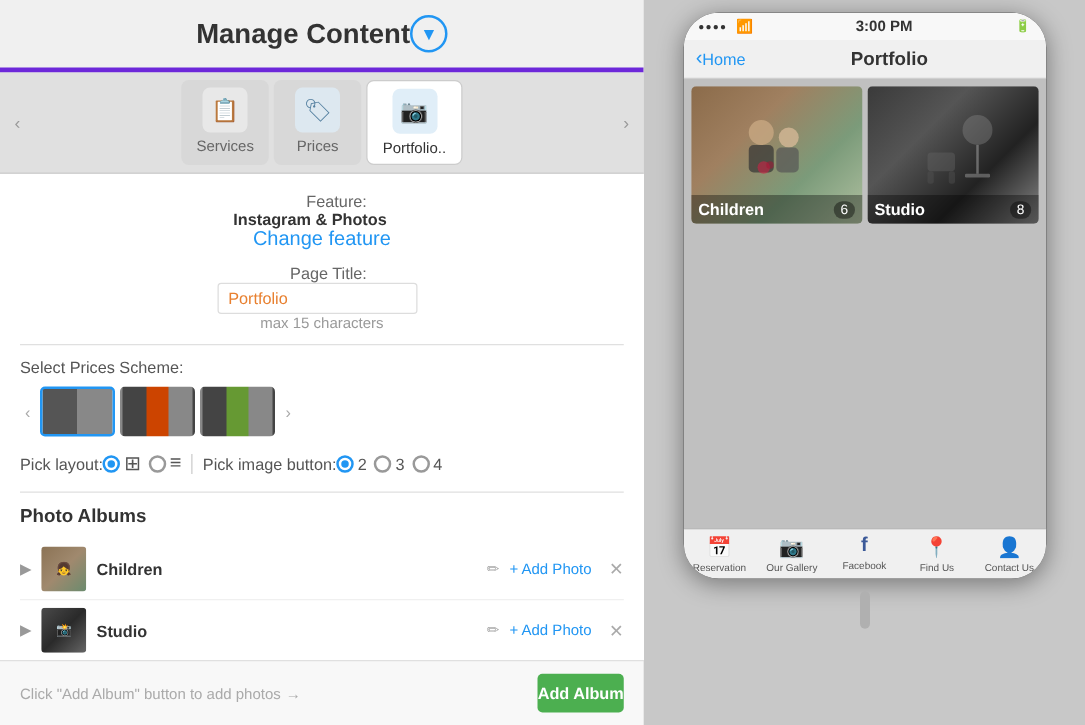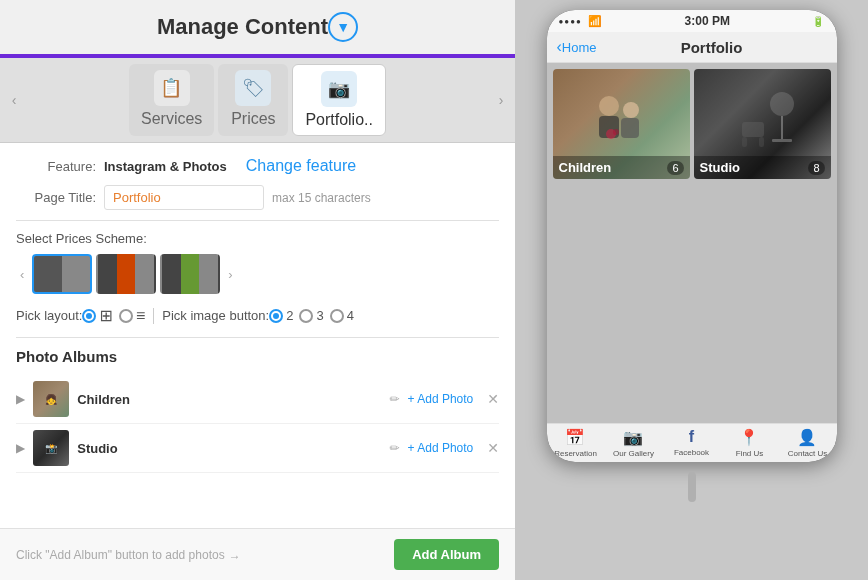--- a/index.html
+++ b/index.html
@@ -80,36 +80,37 @@
       width: 36px;
       height: 36px;
       border-radius: 6px;
       display: flex; align-items: center; justify-content: center;
       font-size: 18px;
       margin-bottom: 4px;
     }
     .tab-icon.services { background: #e8e8e8; color: #555; }
     .tab-icon.prices { background: #dde8f0; color: #5580a0; }
     .tab-icon.portfolio { background: #e0eef8; color: #4488bb; }
-    .tab-label { font-size: 16px; color: #666; }
+    .tab-label { font-size: 12px; color: #666; }
     .tab-item.active .tab-label { color: #333; }
 
     
     .content-area {
       flex: 1;
       background: white;
       overflow-y: auto;
       padding: 14px 16px;
     }
 
     
     .form-row {
       display: flex;
       align-items: center;
       margin-bottom: 10px;
+      flex-direction: column;
     }
     .form-label {
       font-size: 13px;
       color: #666;
       width: 80px;
       text-align: right;
       margin-right: 8px;
     }
     .feature-value {
       font-size: 13px;
@@ -287,21 +288,21 @@
       color: #aaa;
       flex: 1;
       display: flex;
       align-items: center;
       gap: 4px;
     }
     .add-album-btn {
       background: #4CAF50;
       color: white;
       border: none;
-      padding: 8px 18px;
+      padding: 8px 0;
       border-radius: 4px;
       font-size: 13px;
       cursor: pointer;
       font-weight: bold;
     }
 
     
     .right-panel {
       width: 353px;
       background: #c8c8c8;

